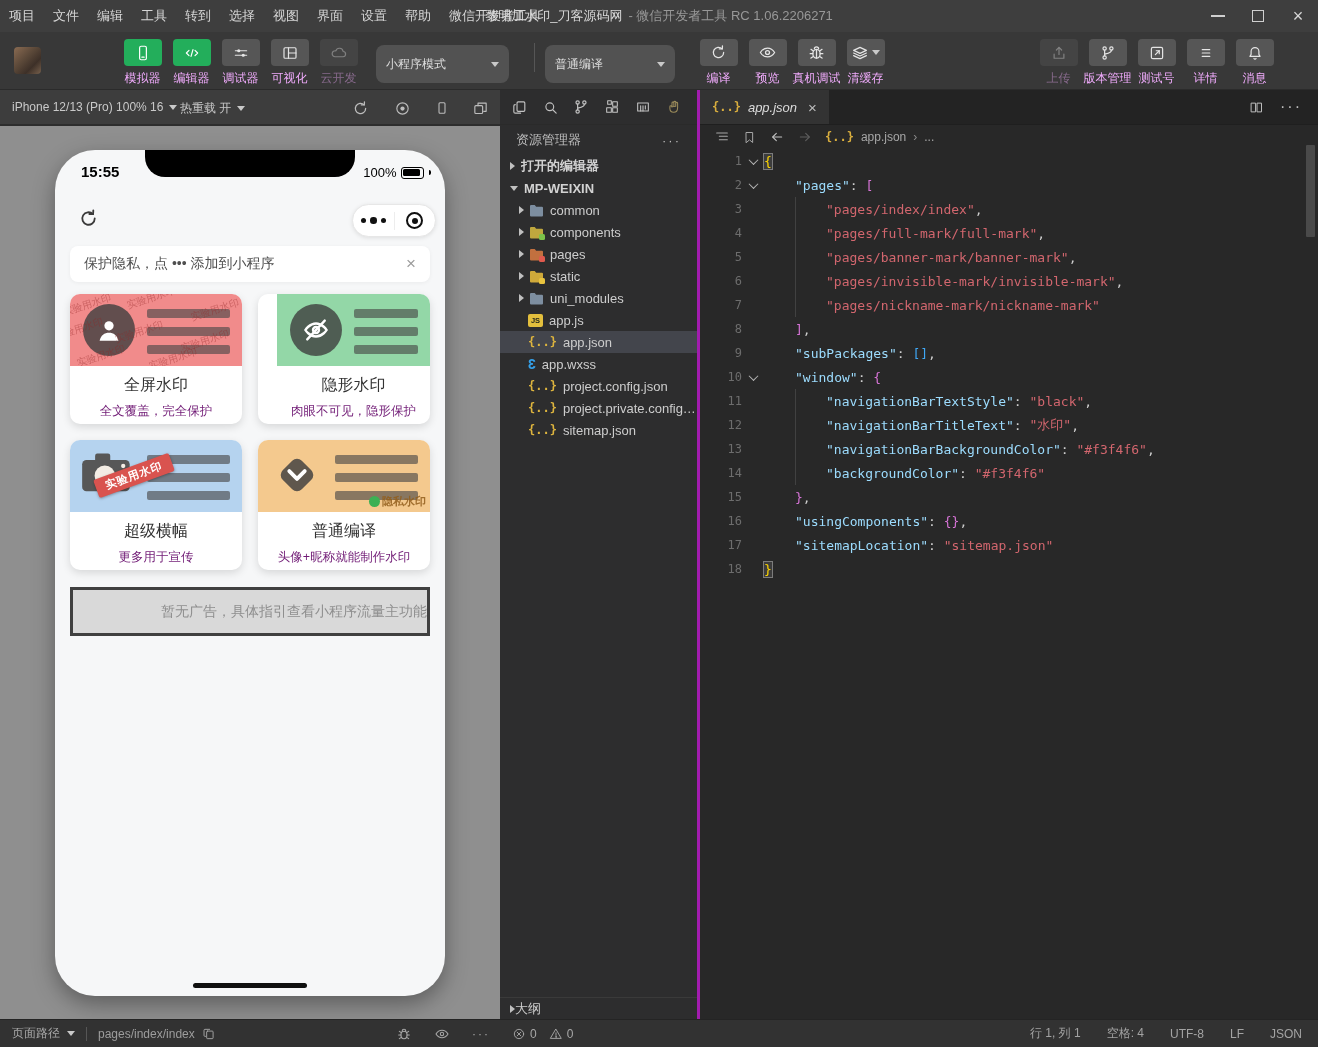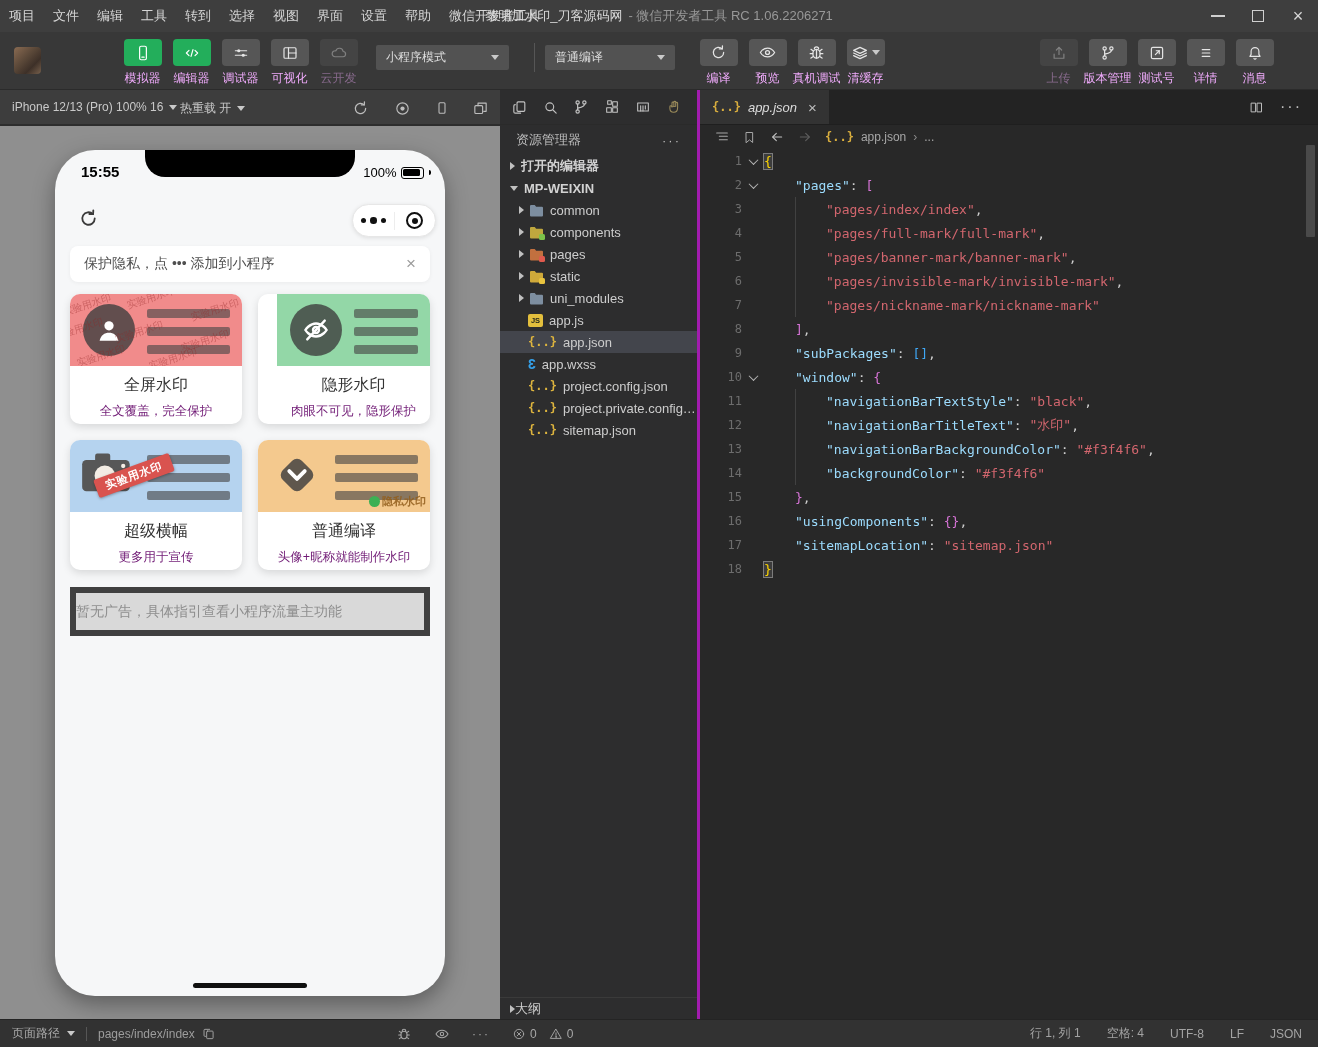--- a/index.html
+++ b/index.html
@@ -24,21 +24,21 @@
   
   .toolbar{position:absolute;top:32px;left:0;width:100%;height:58px;background:#383838;border-bottom:1px solid #2b2b2b;}
   .avatar{position:absolute;left:14px;top:15px;width:27px;height:27px;border-radius:4px;
           background:linear-gradient(135deg,#8a6b52 0%,#5d4a3a 40%,#3d3028 70%,#77604c 100%);}
   .tb-group{position:absolute;top:7px;display:flex;}
   .tb-btn{width:49px;display:flex;flex-direction:column;align-items:center;cursor:pointer;}
   .tb-ic{width:38px;height:27px;border-radius:4px;background:#565656;display:flex;align-items:center;justify-content:center;color:#e5e5e5;}
   .tb-btn.green .tb-ic{background:#23ae5b;color:#fff;}
   .tb-btn .tb-label{font-size:12px;color:#f0abfc;margin-top:4px;white-space:nowrap;}
   .tb-btn.disabled{opacity:.42;}
-  .tb-select{position:absolute;top:13px;height:25px;background:#525252;border-radius:2px;color:#dedede;font-size:12px;display:flex;align-items:center;padding:0 10px;cursor:pointer;gap:11px;}
+  .tb-select{position:absolute;top:13px;height:38px;background:#525252;border-radius:8px;color:#dedede;font-size:12px;display:flex;align-items:center;padding:0 10px;cursor:pointer;gap:11px;}
   .tb-select .arw{margin-left:auto;}
   .arw{width:0;height:0;border-left:4px solid transparent;border-right:4px solid transparent;border-top:5px solid #c9c9c9;display:inline-block;}
   .tb-sep{position:absolute;left:534px;top:11px;width:1px;height:29px;background:#565656;}
 
   
   .sim-toolbar{position:absolute;top:90px;left:0;width:500px;height:35px;background:#3d3d3d;border-bottom:1px solid #2d2d2d;font-size:12px;color:#c9c9c9;}
   .sim-dev{position:absolute;left:12px;top:10px;display:flex;align-items:center;gap:6px;cursor:pointer;}
   .sim-hot{position:absolute;left:180px;top:10px;display:flex;align-items:center;gap:6px;cursor:pointer;}
   .sim-ic{position:absolute;top:6px;width:24px;height:24px;color:#bdbdbd;display:flex;align-items:center;justify-content:center;cursor:pointer;}
   .sim-viewport{position:absolute;top:126px;left:0;width:500px;height:893px;background:#8f8f8f;}
@@ -77,22 +77,22 @@
   .wm:nth-child(1){left:-8px;top:4px}.wm:nth-child(2){left:56px;top:-3px}.wm:nth-child(3){left:120px;top:9px}
   .wm:nth-child(4){left:-16px;top:28px}.wm:nth-child(5){left:44px;top:31px}.wm:nth-child(6){left:110px;top:40px}
   .wm:nth-child(7){left:6px;top:55px}.wm:nth-child(8){left:78px;top:58px}
   .ribbon{position:absolute;left:24px;top:26px;background:#d9534f;color:#fff;font-size:11px;font-weight:700;letter-spacing:1px;
           padding:2px 10px;transform:rotate(-20deg);border-radius:2px;box-shadow:0 1px 3px rgba(0,0,0,.35);white-space:nowrap;}
   .cwm4{position:absolute;right:4px;bottom:3px;display:flex;align-items:center;gap:2px;font-size:11px;font-weight:700;color:rgba(146,94,28,.85);}
   .cwm4 i{width:11px;height:11px;border-radius:50%;background:#3cb054;display:inline-block;}
   .cbody{text-align:center;padding-top:9px;}
   .ctitle{font-size:16px;color:#333;}
   .csub{font-size:12.5px;color:#701a75;margin-top:7px;}
-  .adbox{position:absolute;left:15px;top:437px;width:360px;height:49px;background:#d9d9d9;border:6px solid #404040;
-         display:flex;align-items:center;justify-content:flex-start;font-size:14px;color:#8e8e8e;}
+  .adbox{position:absolute;left:15px;top:437px;width:360px;height:49px;background:#d9d9d9;border:3px solid #404040;
+         display:flex;align-items:center;justify-content:flex-end;font-size:14px;color:#8e8e8e;}
   .homebar{position:absolute;left:50%;transform:translateX(-50%);bottom:8px;width:114px;height:5px;background:#101010;border-radius:3px;}
 
   
   .explorer{position:absolute;top:90px;left:500px;width:200px;height:929px;background:#2d2d2e;border-right:3px solid #a21caf;}
   .act-strip{height:35px;display:flex;align-items:center;gap:5px;padding:0 6px;border-bottom:1px solid #2a2a2a;}
   .act-ic{width:26px;height:26px;display:flex;align-items:center;justify-content:center;color:#c2c2c2;cursor:pointer;}
   .exp-header{height:30px;display:flex;align-items:center;padding:0 16px;font-size:13px;color:#bdbdbd;}
   .exp-header .more{margin-left:auto;letter-spacing:2px;color:#bdbdbd;cursor:pointer;}
   .tree{font-size:13px;color:#cdcdcd;}
   .trow{height:22px;display:flex;align-items:center;cursor:pointer;white-space:nowrap;overflow:hidden;}

